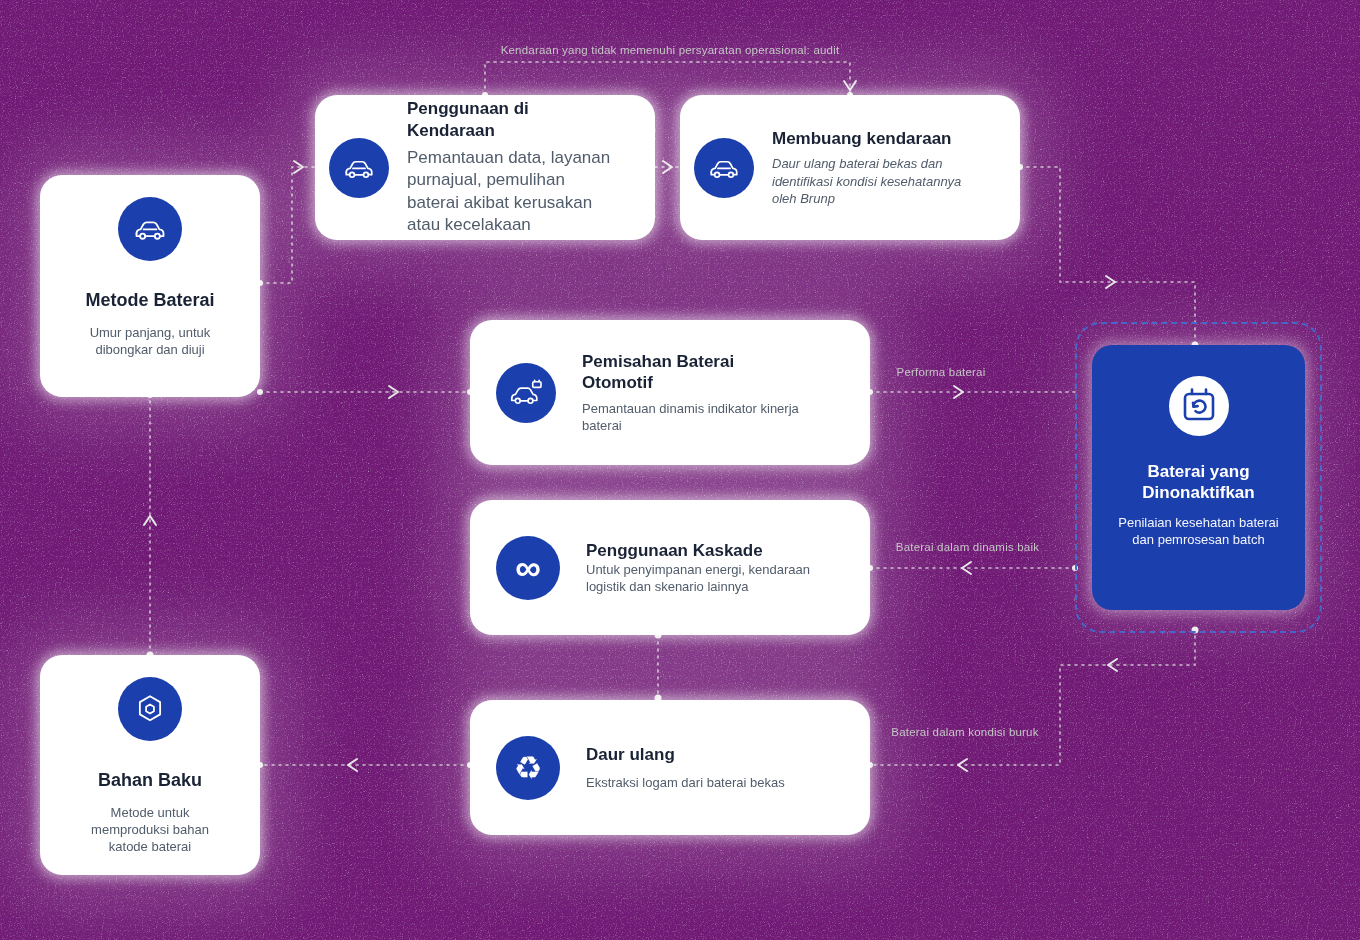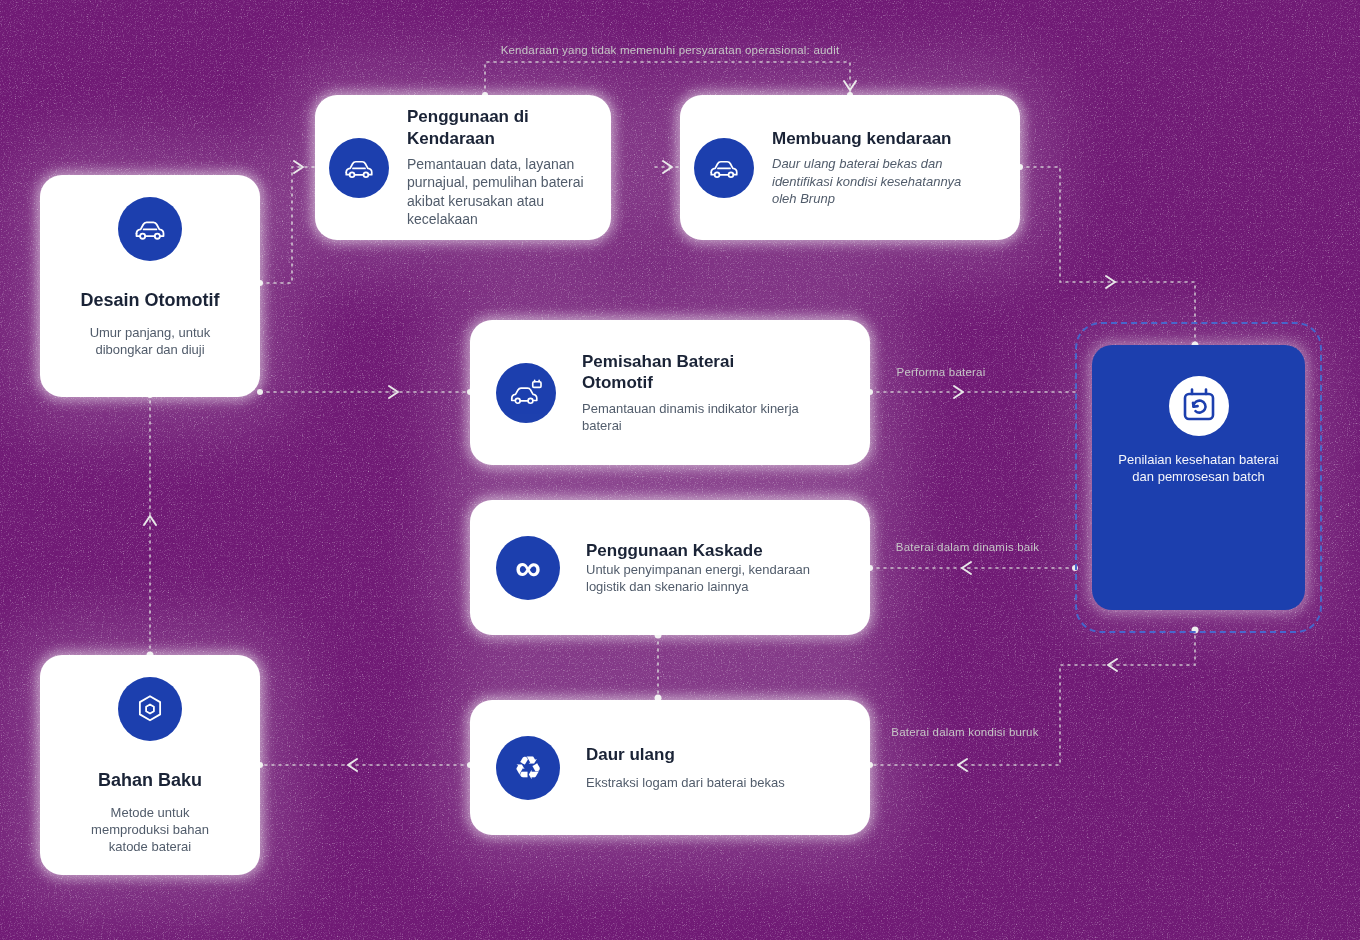--- a/index.html
+++ b/index.html
@@ -102,40 +102,40 @@
         <g stroke="#fff" stroke-width="2.4" fill="none" stroke-linecap="round" stroke-linejoin="round">
           <path d="M6 30c0-3.2 2.2-5 5.5-5.4L15 18c1-1.9 2.3-2.8 4.4-2.8h9.2c2.1 0 3.4.9 4.4 2.8l3.5 6.6C39.8 25 42 26.8 42 30v3.4h-4.6"></path>
           <path d="M6 30v3.4h4.6"></path>
           <circle cx="14.2" cy="33.6" r="3.4"></circle>
           <circle cx="33.8" cy="33.6" r="3.4"></circle>
           <path d="M17.8 33.6h12.4"></path>
           <path d="M15.5 24.6h17"></path>
         </g>
       </svg>
     </div>
-    <div class="title" style="margin-top:28px;">Desain Otomotif</div>
+    <div class="title" style="margin-top:28px;">Metode Baterai</div>
     <div class="desc" style="margin-top:12px;max-width:180px;">Umur panjang, untuk dibongkar dan diuji</div>
   </div>
 
-  <div class="card hcard" style="left:315px;top:95px;width:296px;height:145px;padding:14px 18px 14px 14px;">
+  <div class="card hcard" style="left:315px;top:95px;width:340px;height:145px;padding:14px 18px 14px 14px;">
     <div class="icon-circle" style="width:60px;height:60px;">
       <svg viewBox="0 0 48 48" width="34" height="34">
         <g stroke="#fff" stroke-width="2.4" fill="none" stroke-linecap="round" stroke-linejoin="round">
           <path d="M6 30c0-3.2 2.2-5 5.5-5.4L15 18c1-1.9 2.3-2.8 4.4-2.8h9.2c2.1 0 3.4.9 4.4 2.8l3.5 6.6C39.8 25 42 26.8 42 30v3.4h-4.6"></path>
           <path d="M6 30v3.4h4.6"></path>
           <circle cx="14.2" cy="33.6" r="3.4"></circle>
           <circle cx="33.8" cy="33.6" r="3.4"></circle>
           <path d="M17.8 33.6h12.4"></path>
           <path d="M15.5 24.6h17"></path>
         </g>
       </svg>
     </div>
     <div style="margin-left:18px;">
       <div class="title" style="font-size:17px;max-width:170px;margin-bottom:6px;">Penggunaan di Kendaraan</div>
-      <div class="desc" style="font-size:14px;max-width:210px;">Pemantauan data, layanan purnajual, pemulihan baterai akibat kerusakan atau kecelakaan</div>
+      <div class="desc" style="font-size:17px;max-width:210px;">Pemantauan data, layanan purnajual, pemulihan baterai akibat kerusakan atau kecelakaan</div>
     </div>
   </div>
 
   <div class="card hcard" style="left:680px;top:95px;width:340px;height:145px;padding:14px 18px 14px 14px;">
     <div class="icon-circle" style="width:60px;height:60px;">
       <svg viewBox="0 0 48 48" width="34" height="34">
         <g stroke="#fff" stroke-width="2.4" fill="none" stroke-linecap="round" stroke-linejoin="round">
           <path d="M6 30c0-3.2 2.2-5 5.5-5.4L15 18c1-1.9 2.3-2.8 4.4-2.8h9.2c2.1 0 3.4.9 4.4 2.8l3.5 6.6C39.8 25 42 26.8 42 30v3.4h-4.6"></path>
           <path d="M6 30v3.4h4.6"></path>
           <circle cx="14.2" cy="33.6" r="3.4"></circle>
@@ -210,17 +210,18 @@
         <svg viewBox="0 0 62 62" width="62" height="62">
           <circle cx="31" cy="31" r="30" fill="#ffffff"></circle>
           <g stroke="#1c3fae" stroke-width="2.6" fill="none" stroke-linecap="round" stroke-linejoin="round">
             <rect x="17" y="19" width="28" height="25" rx="4"></rect>
             <path d="M24 19v-4.5 M38 19v-4.5"></path>
             <path d="M25.5 31.5a6 6 0 1 1 2 4.6"></path>
             <path d="M25 27.8l.6 4 4-.7"></path>
           </g>
         </svg>
       </div>
+      <div class="title">Baterai yang Dinonaktifkan</div>
       <div class="desc">Penilaian kesehatan baterai dan pemrosesan batch</div>
     </div>
   </div>
 
 </div>
 
 </body></html>

